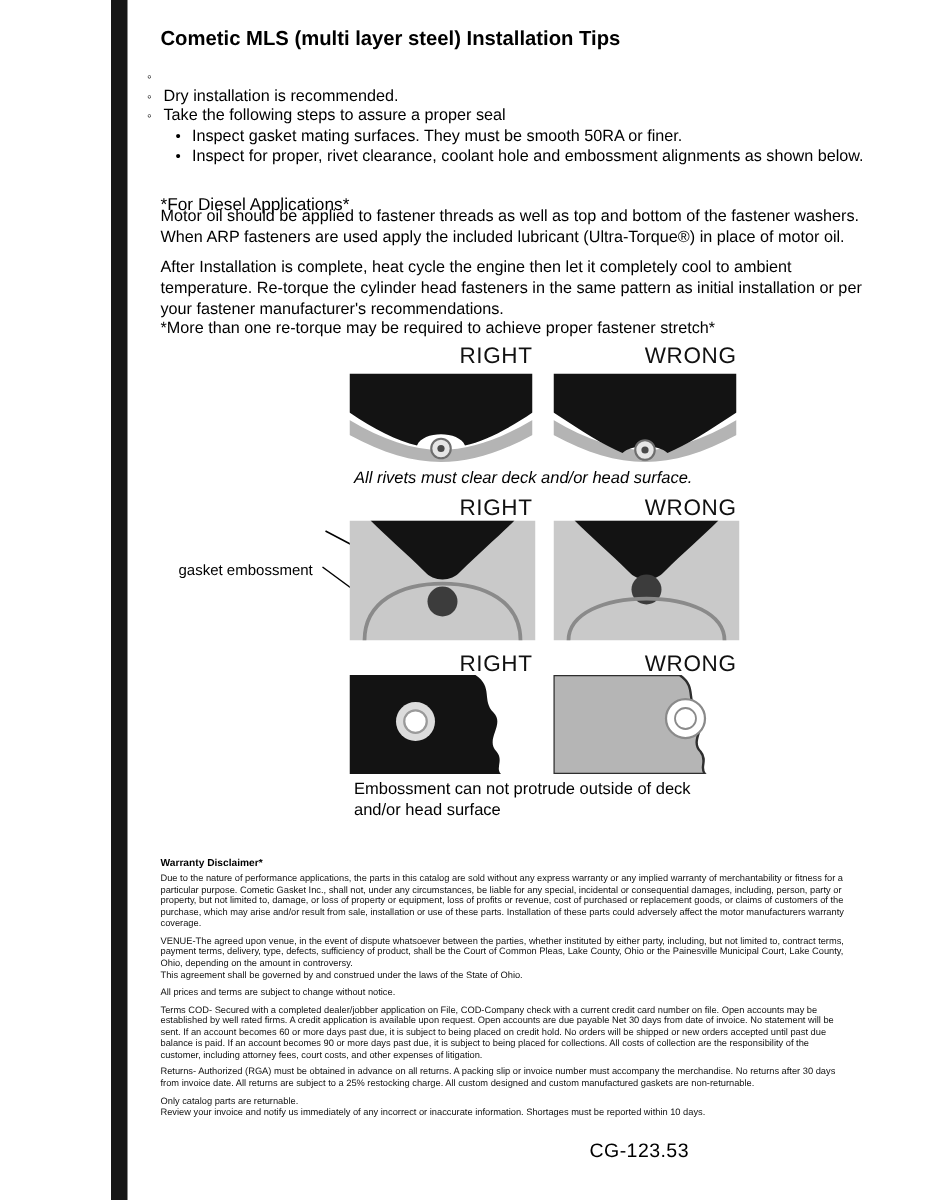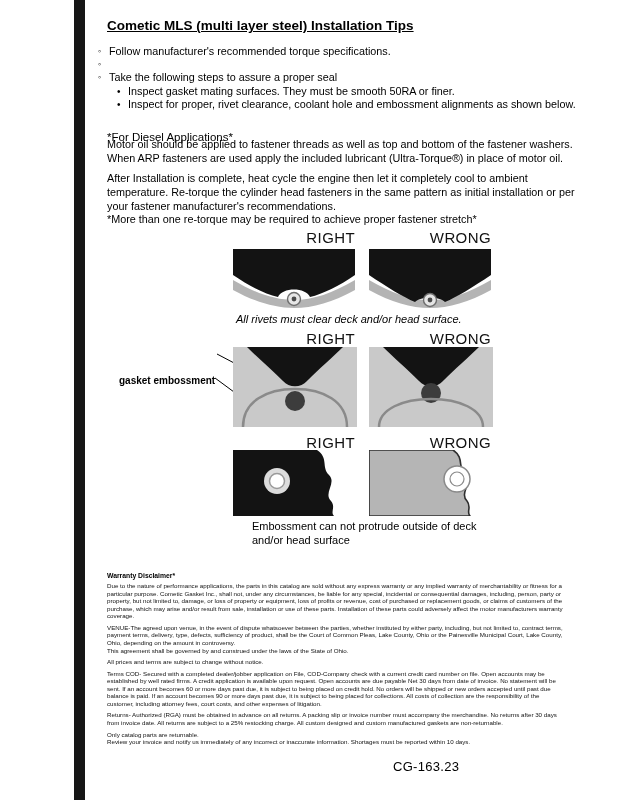--- a/index.html
+++ b/index.html
@@ -3,21 +3,21 @@
 <meta charset="utf-8">
 <style>
   * { margin:0; padding:0; box-sizing:border-box; }
   html,body { background:#ffffff; }
   body { font-family:"Liberation Sans", sans-serif; color:#000; }
   .page { position:relative; width:618px; height:800px; background:#ffffff; overflow:hidden; }
   .abs { position:absolute; }
 
   .spine { left:74px; top:0; width:11px; height:800px; background:#161616; }
 
-  .title { left:107px; top:18px; font-size:13.5px; font-weight:bold; text-decoration:underline; white-space:nowrap; }
+  .title { left:107px; top:18px; font-size:13.5px; font-weight:bold; white-space:nowrap; }
 
   .bullets { left:98px; top:45px; width:486px; }
   .bullet { display:flex; font-size:10.8px; line-height:13.2px; }
   .bullet .mk { width:11px; flex:0 0 11px; font-size:9px; }
   .bullet.sub { padding-left:19px; }
   .bullet.sub .mk { font-size:10px; }
 
   .diesel-h { left:107px; top:131px; font-size:11.5px; font-weight:normal; }
   .body-p { left:107px; width:478px; font-size:10.8px; line-height:1.3; }
   .p1 { top:137px; }
@@ -43,24 +43,24 @@
 
 <div class="page">
 
   <div class="abs spine"></div>
 
   <div class="abs title">Cometic MLS (multi layer steel) Installation Tips</div>
 
   <div class="abs bullets">
     <div class="bullet">
       <span class="mk">◦</span>
-      <span>Follow manufacturer's recommended torque specifications.</span>
     </div>
     <div class="bullet">
       <span class="mk">◦</span>
+      <span>Dry installation is recommended.</span>
     </div>
     <div class="bullet">
       <span class="mk">◦</span>
       <span>Take the following steps to assure a proper seal</span>
     </div>
     <div class="bullet sub">
       <span class="mk">•</span>
       <span>Inspect gasket mating surfaces.  They must be smooth 50RA or finer.</span>
     </div>
     <div class="bullet sub">
@@ -93,21 +93,21 @@
       <path d="M0,0 H122 V26 C104,38 88,48 76,53 C70,47 52,47 46,53 C34,48 18,38 0,26 Z" fill="#131313"></path>
       <circle cx="61" cy="51" r="6.5" fill="#e6e6e6" stroke="#6e6e6e" stroke-width="1.4"></circle>
       <circle cx="61" cy="51" r="2.4" fill="#4a4a4a"></circle>
     </svg>
   </div>
   <div class="abs caption" style="left:236px; top:313px;font-style:italic;">All rivets must clear deck and/or head surface.</div>
 
   <div class="abs dg-label" style="left:233px; top:330px;">RIGHT</div>
   <div class="abs dg-label" style="left:369px; top:330px;">WRONG</div>
 
-  <div class="abs anno" style="left:119px; top:375px; width:100px;font-weight:bold;">gasket embossment</div>
+  <div class="abs anno" style="left:119px; top:375px; width:100px;">gasket embossment</div>
   <svg class="abs anno-lines" style="left:205px; top:348px;" width="100" height="70">
     <line x1="12" y1="6" x2="88" y2="46" stroke="#000" stroke-width="1"></line>
     <line x1="10" y1="30" x2="48" y2="58" stroke="#000" stroke-width="1"></line>
   </svg>
 
   <div class="abs dg" style="left:233px; top:347px;">
     <svg width="124" height="80" viewBox="0 0 124 80">
       <rect width="124" height="80" fill="#c9c9c9"></rect>
       <path d="M14,0 H110 C100,10 86,22 74,34 C68,41 56,41 50,34 C38,22 24,10 14,0 Z" fill="#131313"></path>
       <path d="M10,80 C10,54 34,42 62,42 C90,42 114,54 114,80" fill="none" stroke="#8a8a8a" stroke-width="2.5"></path>
@@ -135,29 +135,29 @@
     </svg>
   </div>
   <div class="abs dg" style="left:369px; top:450px;">
     <svg width="124" height="66" viewBox="0 0 124 66">
       <rect width="124" height="66" fill="#ffffff"></rect>
       <path d="M0,0 H84 C96,8 88,17 96,25 C104,33 90,43 98,51 C103,57 97,62 101,66 H0 Z" fill="#b5b5b5" stroke="#2e2e2e" stroke-width="1.6"></path>
       <circle cx="88" cy="29" r="13" fill="#ffffff" stroke="#8a8a8a" stroke-width="1.5"></circle>
       <circle cx="88" cy="29" r="7" fill="#ffffff" stroke="#8a8a8a" stroke-width="1.2"></circle>
     </svg>
   </div>
-  <div class="abs caption" style="left:236px; top:519px; width:240px; line-height:1.3;margin-left:16px;">Embossment can not protrude outside of deck and/or head surface</div>
+  <div class="abs caption" style="left:236px; top:519px; width:240px; line-height:1.3;">Embossment can not protrude outside of deck and/or head surface</div>
 
   <div class="abs disc-h">Warranty Disclaimer*</div>
   <div class="abs disc">
     <p>Due to the nature of performance applications, the parts in this catalog are sold without any express warranty or any implied warranty of merchantability or fitness for a particular purpose.  Cometic Gasket Inc., shall not, under any circumstances, be liable for any special, incidental or consequential damages, including, person, party or property, but not limited to, damage, or loss of property or equipment, loss of profits or revenue, cost of purchased or replacement goods, or claims of customers of the purchase, which may arise and/or result from sale, installation or use of these parts.  Installation of these parts could adversely affect the motor manufacturers warranty coverage.</p>
     <p class="tight">VENUE-The agreed upon venue, in the event of dispute whatsoever between the parties, whether instituted by either party, including, but not limited to, contract terms, payment terms, delivery, type, defects, sufficiency of product, shall be the Court of Common Pleas, Lake County, Ohio or the Painesville Municipal Court, Lake County, Ohio, depending on the amount in controversy.</p>
     <p>This agreement shall be governed by and construed under the laws of the State of Ohio.</p>
     <p>All prices and terms are subject to change without notice.</p>
     <p>Terms COD- Secured with a completed dealer/jobber application on File, COD-Company check with a current credit card number on file.  Open accounts may be established by well rated firms.  A credit application is available upon request.  Open accounts are due payable Net 30 days from date of invoice.  No statement will be sent.  If an account becomes 60 or more days past due, it is subject to being placed on credit hold.  No orders will be shipped or new orders accepted until past due balance is paid.  If an account becomes 90 or more days past due, it is subject to being placed for collections.  All costs of collection are the responsibility of the customer, including attorney fees, court costs, and other expenses of litigation.</p>
     <p>Returns- Authorized (RGA) must be obtained in advance on all returns.  A packing slip or invoice number must accompany the merchandise.  No returns after 30 days from invoice date.  All returns are subject to a 25% restocking charge.  All custom designed and custom manufactured gaskets are non-returnable.</p>
     <p class="tight">Only catalog parts are returnable.</p>
     <p>Review your invoice and notify us immediately of any incorrect or inaccurate information.  Shortages must be reported within 10 days.</p>
   </div>
 
-  <div class="abs footer-code">CG-163.23</div>
+  <div class="abs footer-code">CG-123.53</div>
 
 </div>
 
 </body></html>

